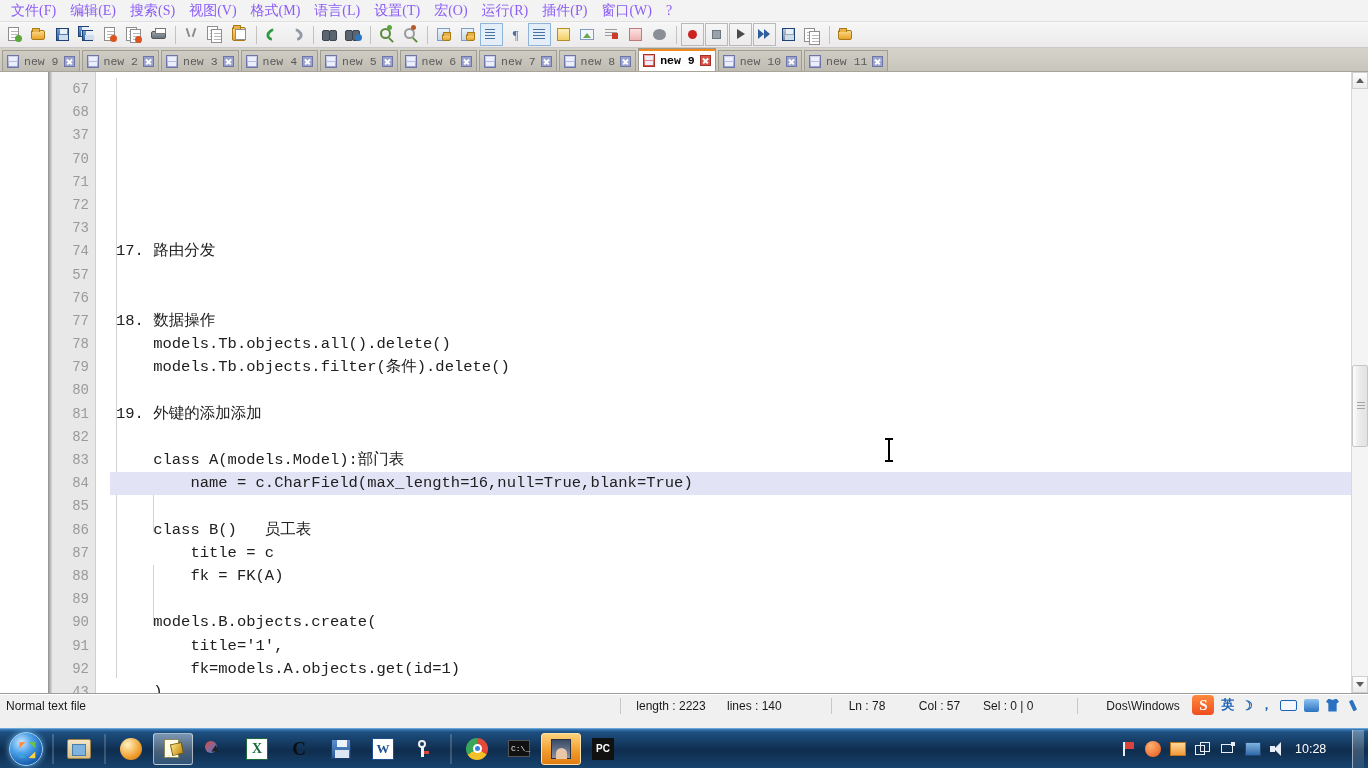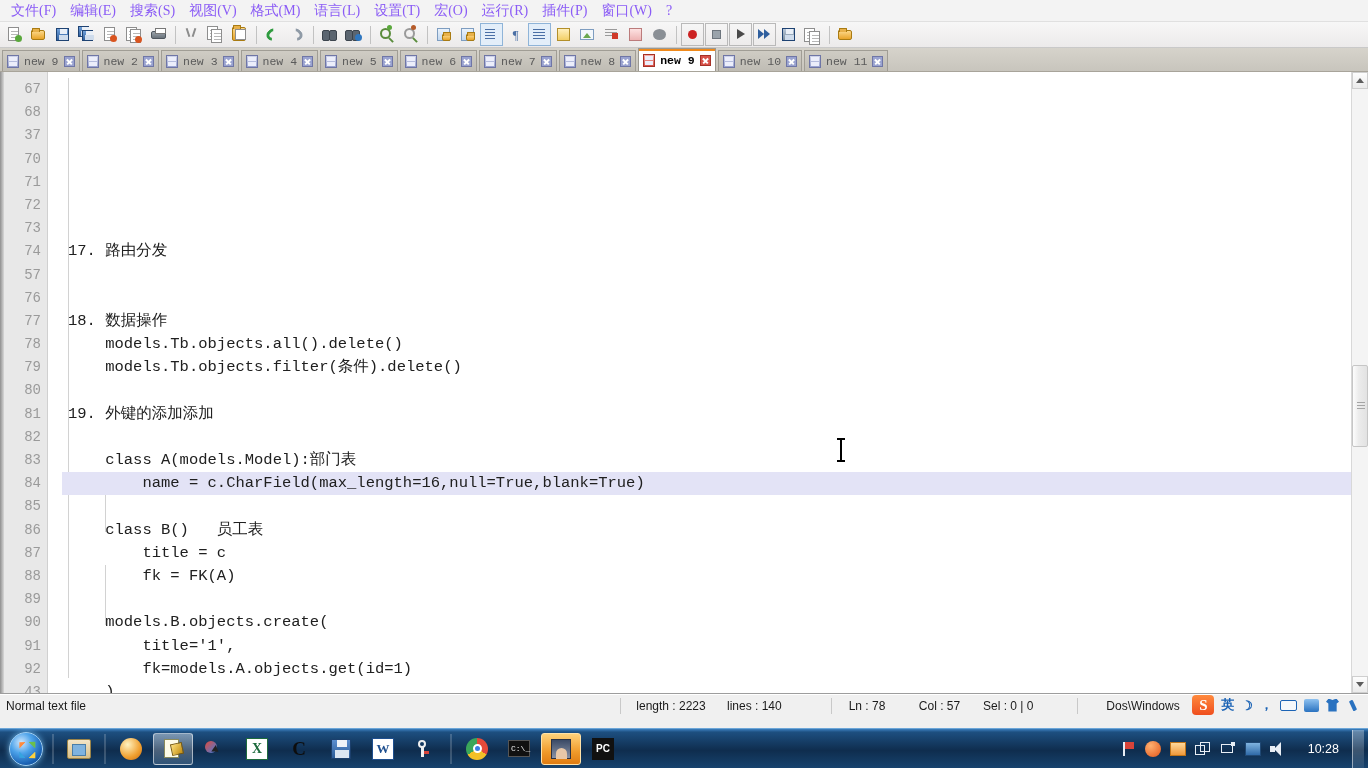--- a/index.html
+++ b/index.html
@@ -191,20 +191,21 @@
   .tab-close:after{transform:rotate(-45deg);}
   .tab.active .tab-close{background:#d8524a;border-color:#a63127;}
 
   
   .editor-wrap {
     position: relative;
     height: 622px;
     background: #fff;
     display: flex;
     border-bottom: 1px solid #9d9d9d;
+    padding-left: 48px;
   }
   .editor-left-border{ width:4px; background:linear-gradient(to right,#8f8f8f,#d8d8d8); flex:none;}
   .gutter {
     width: 44px; flex:none;
     background: #e8e8e8;
     border-right: 1px solid #d0d0d0;
     text-align: right;
     padding-top: 6px;
     font-family: "Liberation Mono", monospace;
     font-size: 14px;
@@ -343,21 +344,21 @@
     border: 1px solid rgba(255,255,255,0.55);
   }
   .tbitem.hot {
     background: linear-gradient(to bottom, #ffd27a, #f09a2a 60%, #e07c12);
     border: 1px solid #ffe2a8;
   }
   .tray {
     position:absolute; right:0; top:0; height:40px;
     display:flex; align-items:center; gap:9px; padding-right:4px;
   }
-  .tray-clock { font-size:12.5px; color:#fff; text-align:right; line-height:14px; min-width:44px;}
+  .tray-clock { font-size:12.5px; color:#fff; text-align:left; line-height:14px; min-width:44px;}
   .showdesk {
     width:12px;height:38px;margin-left:4px;
     background: linear-gradient(to bottom, rgba(255,255,255,0.32), rgba(255,255,255,0.08));
     border-left:1px solid rgba(255,255,255,0.5);
   }
   .speaker{width:16px;height:14px;position:relative;}
   .speaker:before{content:"";position:absolute;left:0;top:4px;width:5px;height:6px;background:#e8eef5;}
   .speaker:after{content:"";position:absolute;left:4px;top:0;width:0;height:0;border-top:7px solid transparent;border-bottom:7px solid transparent;border-right:7px solid #e8eef5;}
 </style>
 </head>

